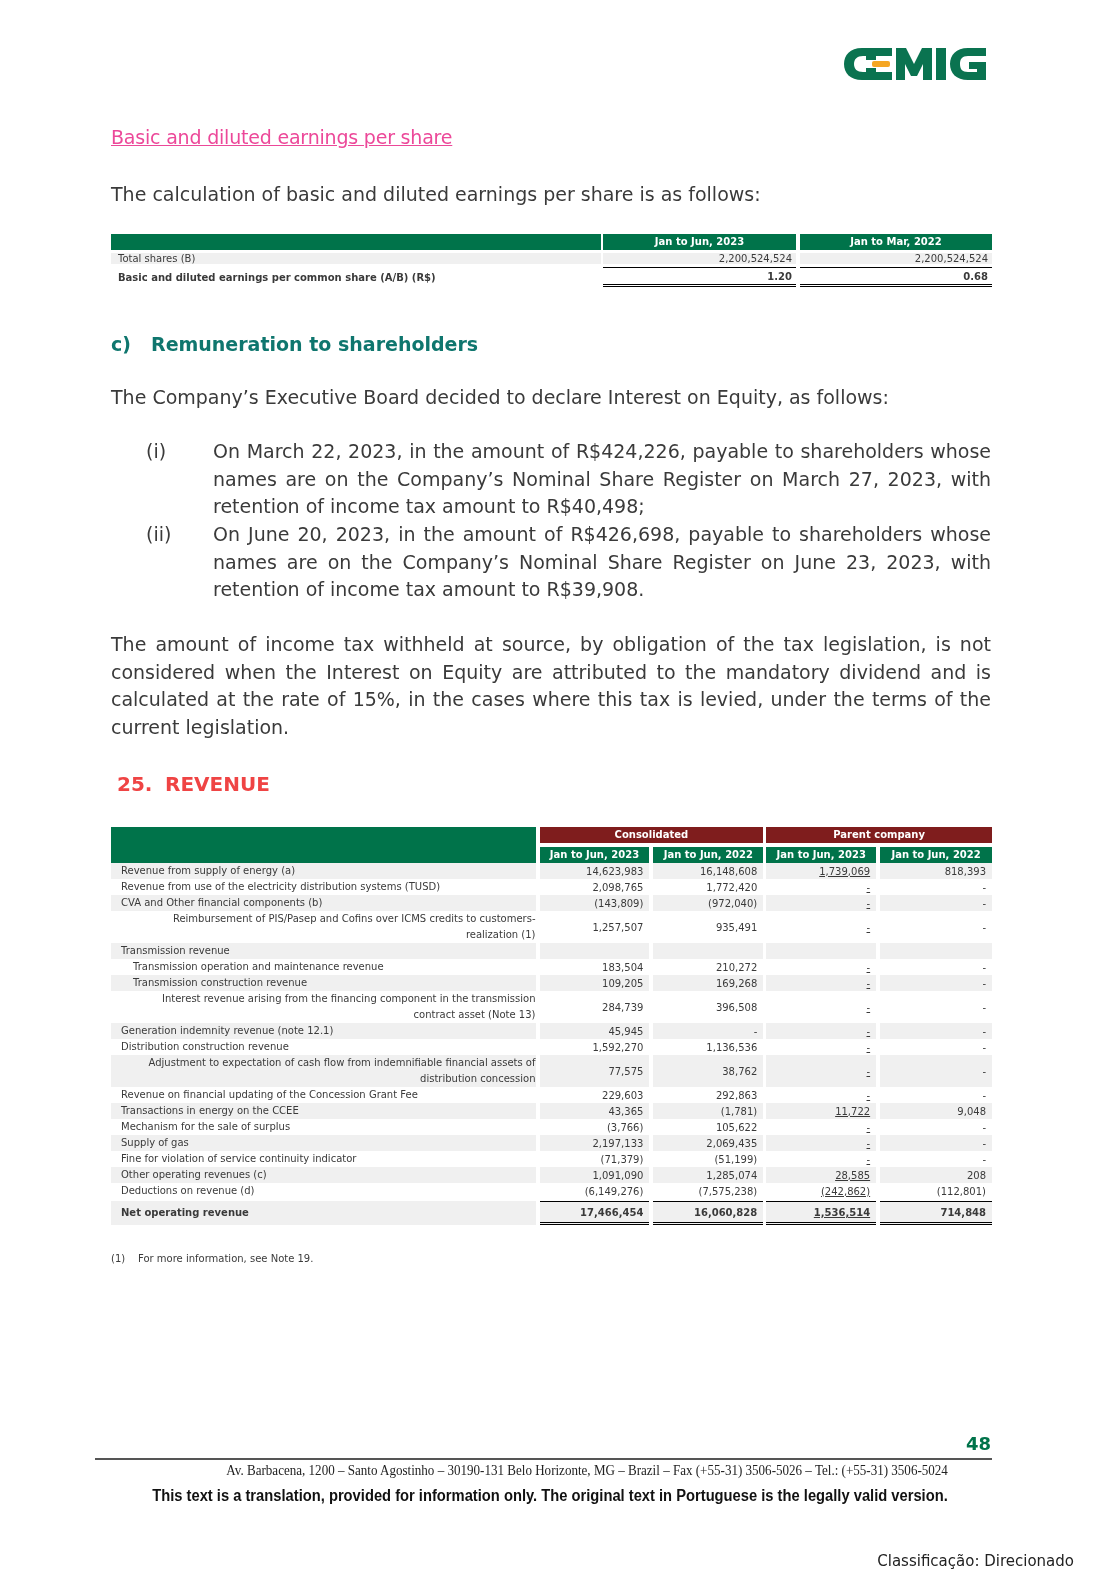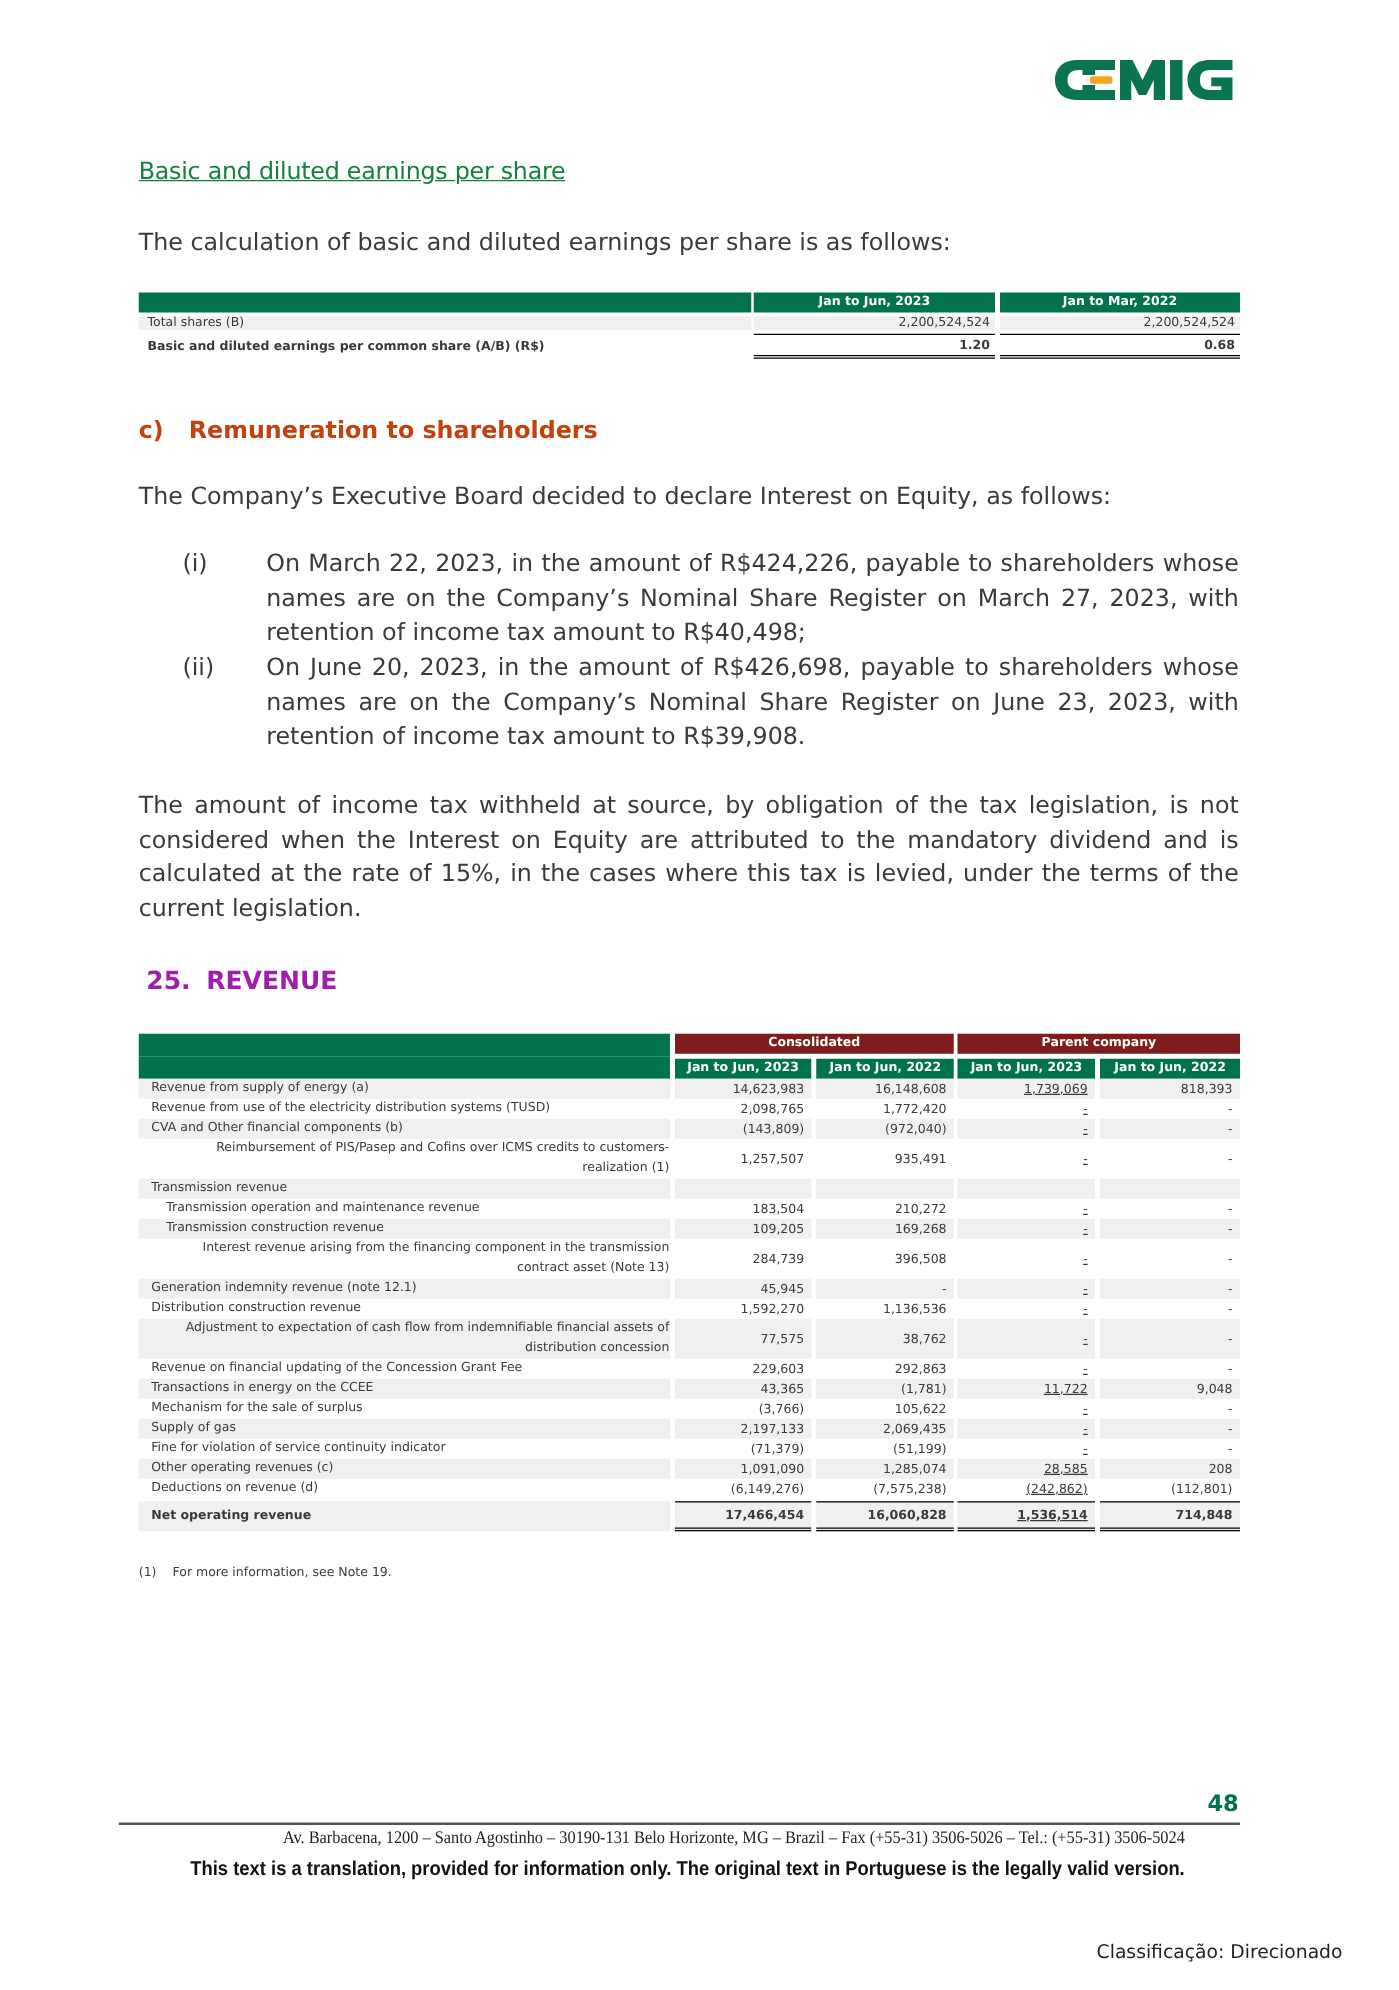--- a/index.html
+++ b/index.html
@@ -1,45 +1,45 @@
 <!DOCTYPE html>
 <html><head>
 <meta charset="utf-8">
 <style>
   * { box-sizing: border-box; margin: 0; padding: 0; }
   html, body { width: 1119px; height: 1592px; background: #ffffff; }
   body { position: relative; font-family: "DejaVu Sans", "Liberation Sans", sans-serif; color: #3a3a3a; overflow: hidden; }
 
   .logo { position: absolute; left: 842px; top: 44px; width: 146px; height: 40px; }
 
-  .h-underline { position: absolute; left: 111px; top: 126px; font-size: 19px; text-decoration: underline; color: #15803d; letter-spacing: -0.2px; text-align: right; }
+  .h-underline { position: absolute; left: 111px; top: 126px; font-size: 19px; text-decoration: underline; color: #ec4899; letter-spacing: -0.2px; text-align: right; }
   .para { position: absolute; left: 111px; font-size: 19px; color: #3a3a3a; line-height: 27.5px; }
   .para.just { width: 880px; text-align: justify; text-align-last: left; }
 
   .eps-table { position: absolute; left: 111px; top: 234px; width: 881px; font-size: 10px; }
   .eps-row { display: flex; height: 17px; align-items: center; }
   .eps-row .lbl { width: 490px; padding-left: 7px; }
   .eps-row .c1 { width: 193px; margin-left: 2px; text-align: right; padding-right: 4px; }
   .eps-row .c2 { width: 192px; margin-left: 4px; text-align: right; padding-right: 4px; }
   .eps-head { height: 16px; }
   .eps-head .lbl { background: #00734a; height: 16px; }
   .eps-head .c1, .eps-head .c2 { background: #00734a; color: #fff; font-weight: bold; text-align: center; height: 16px; line-height: 16px; padding: 0; }
   .shade { background: #f0f0f0; }
   .bold { font-weight: bold; }
   .uline-single { border-top: 1px solid #000; }
   .uline-double { border-bottom: 3px double #000; }
 
-  .h-section { position: absolute; left: 111px; top: 333px; font-size: 19px; font-weight: bold; color: #c2410c; }
+  .h-section { position: absolute; left: 111px; top: 333px; font-size: 19px; font-weight: bold; color: #0f766e; }
   .h-section .num { display: inline-block; width: 40px; }
 
   .list-item { position: absolute; left: 111px; width: 880px; display: flex; font-size: 19px; line-height: 27.5px; color: #3a3a3a; }
   .list-item .marker { width: 102px; padding-left: 35px; flex-shrink: 0; }
   .list-item .text { flex: 1; text-align: justify; text-align-last: left; }
 
-  .h-green { position: absolute; left: 117px; top: 772px; font-size: 20px; font-weight: bold; color: #a21caf; }
+  .h-green { position: absolute; left: 117px; top: 772px; font-size: 20px; font-weight: bold; color: #ef4444; }
   .h-green .num { display: inline-block; width: 48px; }
 
   .rev-table { position: absolute; left: 111px; top: 827px; width: 881px; font-size: 10px; color: #3a3a3a; }
   .rev-head1, .rev-head2, .rev-row { display: flex; }
   .rev-head1 { height: 18px; }
   .rev-head2 { height: 18px; }
   .rev-head1 .lbl, .rev-head2 .lbl { width: 425px; background: #00734a; }
   .rev-head1 .grp { background: #7f1d1d; color: #fff; font-weight: bold; text-align: center; line-height: 16px; height: 16px; margin-top: 0; }
   .rev-head1 .grp.g1 { width: 224px; margin-left: 4px; }
   .rev-head1 .grp.g2 { width: 226px; margin-left: 3px; }

